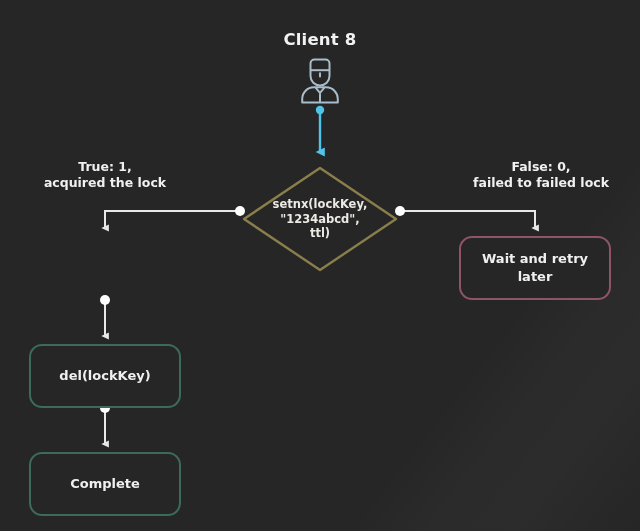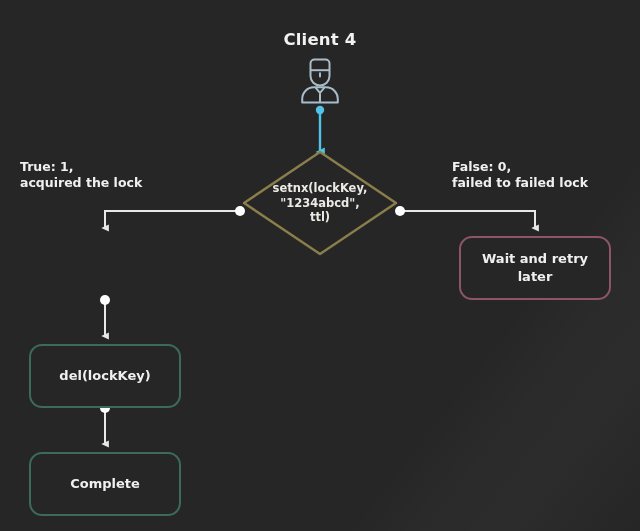--- a/index.html
+++ b/index.html
@@ -55,21 +55,21 @@
     left: 297px;
     top: 58px;
     width: 46px;
     height: 48px;
   }
 
   
   .diamond-wrap {
     position: absolute;
     left: 240px;
-    top: 148px;
+    top: 164px;
     width: 160px;
     height: 110px;
   }
   .diamond-label {
     position: absolute;
     left: 0; top: 0;
     width: 160px;
     height: 110px;
     display: flex;
     flex-direction: column;
@@ -108,20 +108,21 @@
   #box-complete { left: 29px;  top: 452px; width: 152px; height: 64px; }
   #box-wait     { left: 459px; top: 236px; width: 152px; height: 64px; }
 
   
   .edge-label {
     position: absolute;
     color: #f0f0f0;
     font-size: 12.5px;
     line-height: 16px;
     font-weight: 600;
+    text-align: center;
     white-space: pre-line;
   }
   #label-true  { left: 20px;  top: 159px; width: 170px; }
   #label-false { left: 452px; top: 159px; width: 178px; }
 </style>
 </head>
 <body>
 
 <div id="canvas">
 
@@ -156,21 +157,21 @@
       <line x1="105" y1="300" x2="105" y2="336" stroke="#e8e8e8" stroke-width="2" marker-end="url(#arrow-white)"></line>
       <circle cx="105" cy="300" r="5" fill="#ffffff"></circle>
     </g>
 
     <g>
       <line x1="105" y1="408" x2="105" y2="444" stroke="#e8e8e8" stroke-width="2" marker-end="url(#arrow-white)"></line>
       <circle cx="105" cy="408" r="5" fill="#ffffff"></circle>
     </g>
   </svg>
 
-  <div class="client-title">Client 4</div>
+  <div class="client-title">Client 8</div>
 
   <div class="client-icon">
     <svg viewBox="0 0 46 48" width="46" height="48">
 
       <path d="M13.5,5.5 a4,4 0 0 1 4,-4 h11 a4,4 0 0 1 4,4 v12.5
                a9.5,9.5 0 0 1 -19,0 z" fill="none" stroke="#a9bcc9" stroke-width="2"></path>
 
       <path d="M13.6,12.2 h18.8" fill="none" stroke="#a9bcc9" stroke-width="2"></path>
 
       <path d="M23,15.2 v3.4" fill="none" stroke="#a9bcc9" stroke-width="2" stroke-linecap="round"></path>

